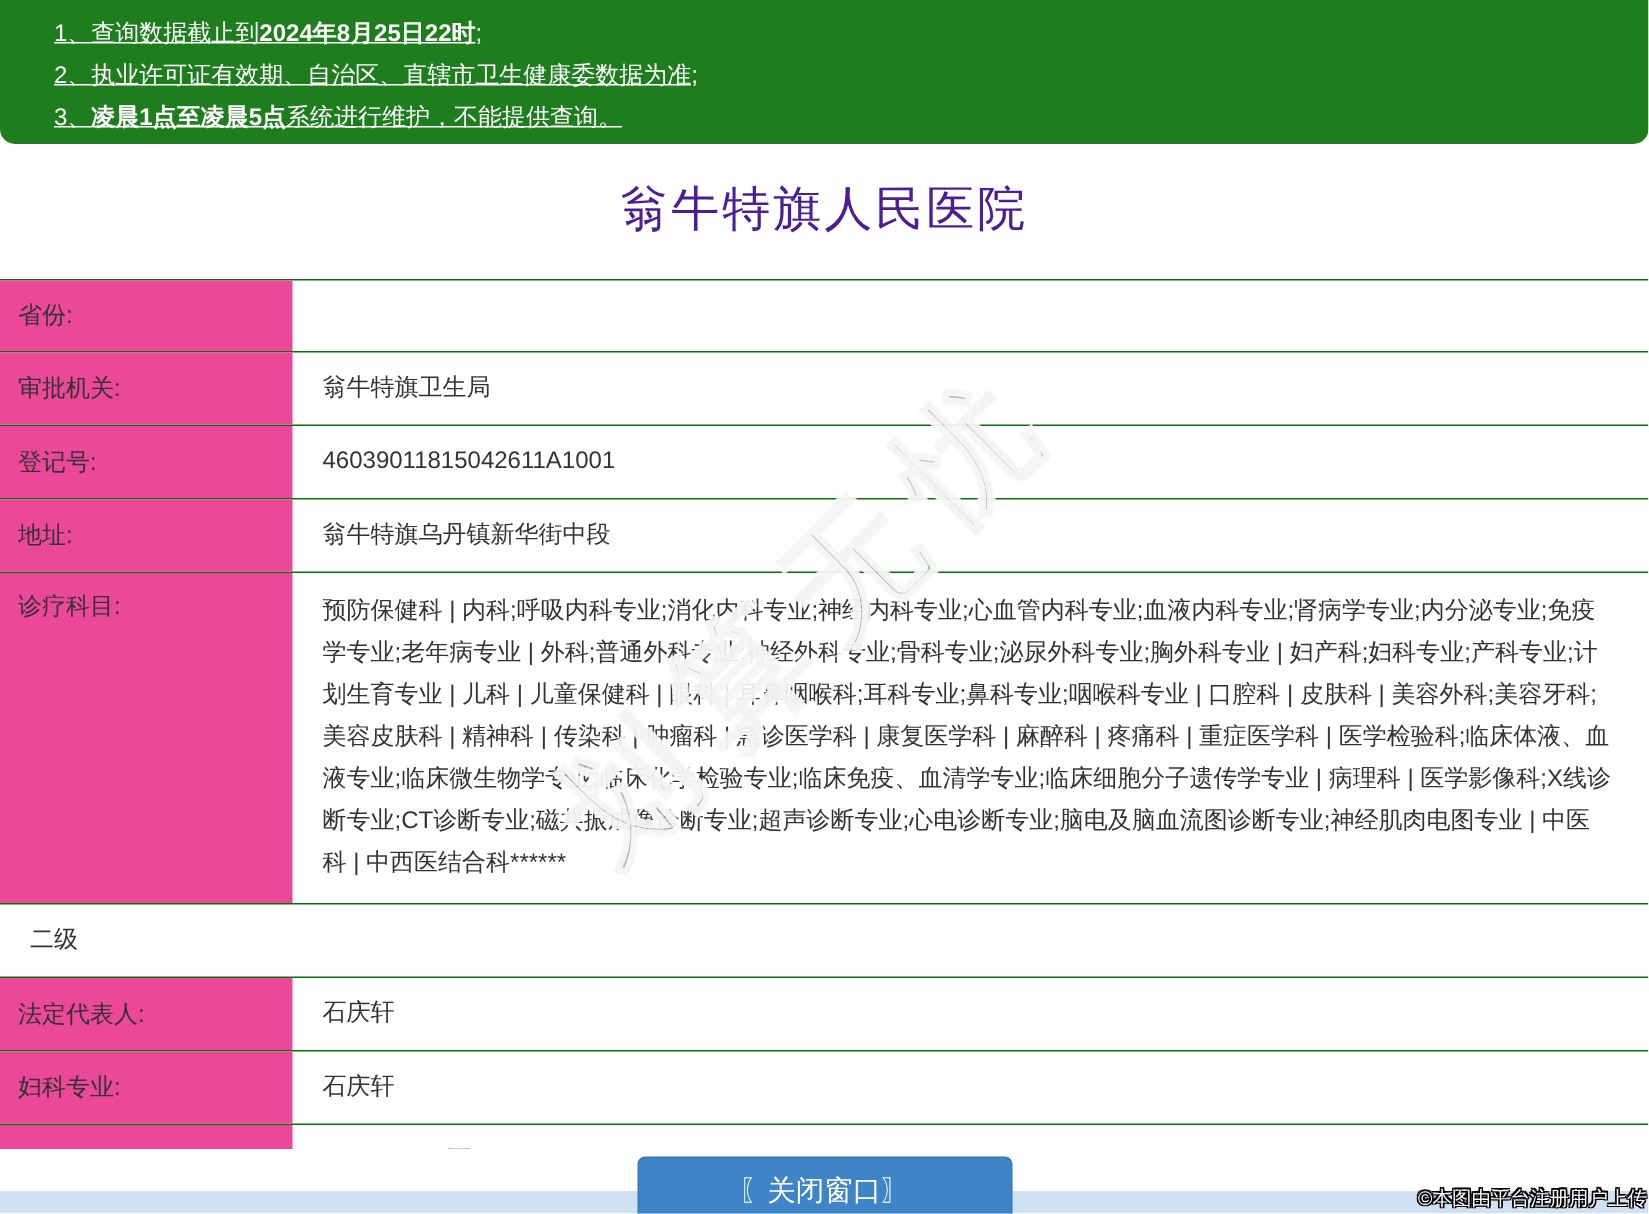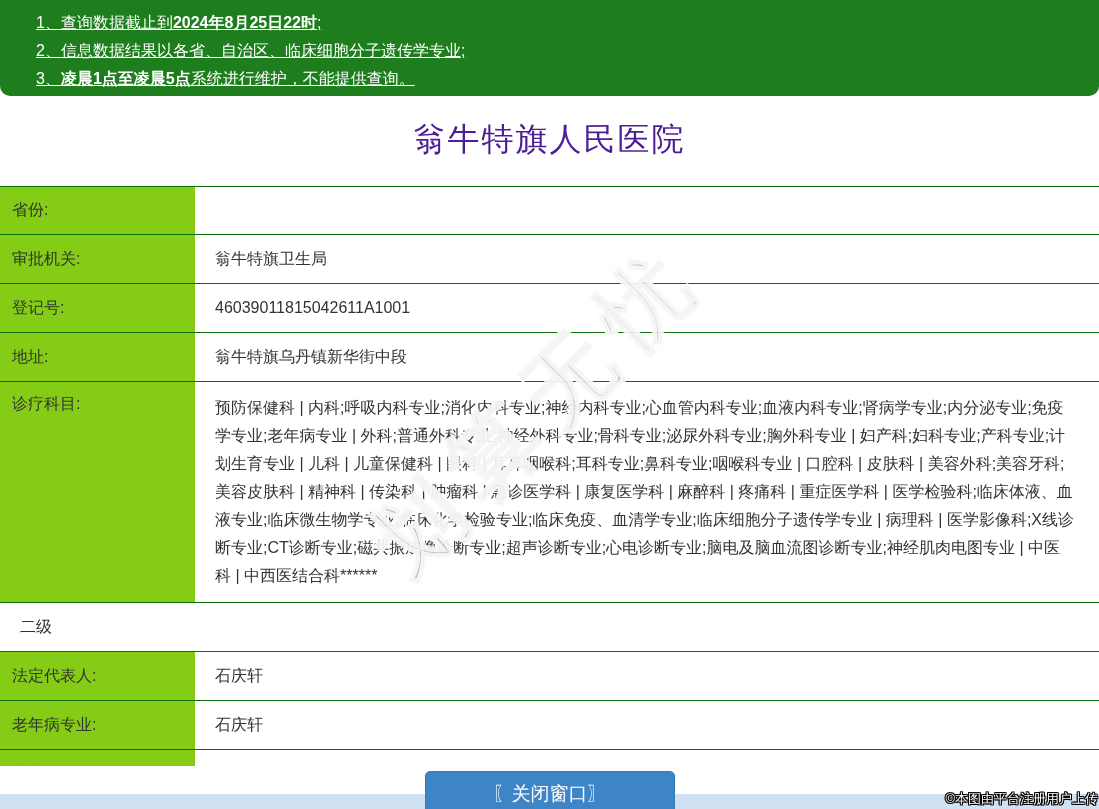--- a/index.html
+++ b/index.html
@@ -28,21 +28,21 @@
 
   
   .table-wrap{
     position:absolute;top:186px;left:0;width:1099px;height:580px;overflow:hidden;
   }
   .tbl{width:1099px;border-top:1px solid #0a6e0a;}
   .row{
     display:flex;border-bottom:1px solid #0a6e0a;min-height:47px;align-items:stretch;
   }
   .cell-label{
-    width:195px;flex:0 0 195px;background:#84cc16;
+    width:195px;flex:0 0 195px;background:#ec4899;
     display:flex;align-items:center;box-sizing:border-box;
     padding:10px 8px 10px 12px;font-size:16px;color:#333;
   }
   .cell-value{
     flex:1;display:flex;align-items:center;box-sizing:border-box;
     padding:10px 24px 10px 20px;font-size:16px;line-height:28px;color:#333;
   }
   .row.tall .cell-label{align-items:flex-start;padding-top:12px;}
   .row.tall .cell-value{align-items:flex-start;padding-top:12px;padding-bottom:12px;}
 
@@ -77,21 +77,21 @@
                 -1px -1px 0 #000,1px 1px 0 #000,-1px 1px 0 #000,1px -1px 0 #000;
   }
 </style>
 </head>
 <body>
 
 <div class="page">
 
   <div class="banner">
     <div class="line"><span>1、</span><span>查询数据截止到</span><b>2024年8月25日22时</b><span>;</span></div>
-    <div class="line"><span>2、</span><span>信息数据结果以各省、自治区、临床细胞分子遗传学专业;</span><b></b><span></span></div>
+    <div class="line"><span>2、</span><span>执业许可证有效期、自治区、直辖市卫生健康委数据为准;</span><b></b><span></span></div>
     <div class="line"><span>3、</span><span></span><b>凌晨1点至凌晨5点</b><span>系统进行维护，不能提供查询。</span></div>
   </div>
 
   <div class="title">翁牛特旗人民医院</div>
 
   <div class="table-wrap">
     <div class="tbl">
       <div class="row">
         <div class="cell-label">省份:</div>
       </div>
@@ -112,21 +112,21 @@
         <div class="cell-value">预防保健科 | 内科;呼吸内科专业;消化内科专业;神经内科专业;心血管内科专业;血液内科专业;肾病学专业;内分泌专业;免疫学专业;老年病专业 | 外科;普通外科专业;神经外科专业;骨科专业;泌尿外科专业;胸外科专业 | 妇产科;妇科专业;产科专业;计划生育专业 | 儿科 | 儿童保健科 | 眼科 | 耳鼻咽喉科;耳科专业;鼻科专业;咽喉科专业 | 口腔科 | 皮肤科 | 美容外科;美容牙科;美容皮肤科 | 精神科 | 传染科 | 肿瘤科 | 急诊医学科 | 康复医学科 | 麻醉科 | 疼痛科 | 重症医学科 | 医学检验科;临床体液、血液专业;临床微生物学专业;临床化学检验专业;临床免疫、血清学专业;临床细胞分子遗传学专业 | 病理科 | 医学影像科;X线诊断专业;CT诊断专业;磁共振成像诊断专业;超声诊断专业;心电诊断专业;脑电及脑血流图诊断专业;神经肌肉电图专业 | 中医科 | 中西医结合科******</div>
       </div>
       <div class="row">
         <div class="cell-value">二级</div>
       </div>
       <div class="row">
         <div class="cell-label">法定代表人:</div>
         <div class="cell-value">石庆轩</div>
       </div>
       <div class="row">
-        <div class="cell-label">老年病专业:</div>
+        <div class="cell-label">妇科专业:</div>
         <div class="cell-value">石庆轩</div>
       </div>
       <div class="row">
         <div class="cell-label">执业许可证有效期:</div>
         <div class="cell-value">2020/11/23 至 2021/12/31</div>
       </div>
     </div>
   </div>
 
   <div class="diag-watermark">划算无忧</div>

